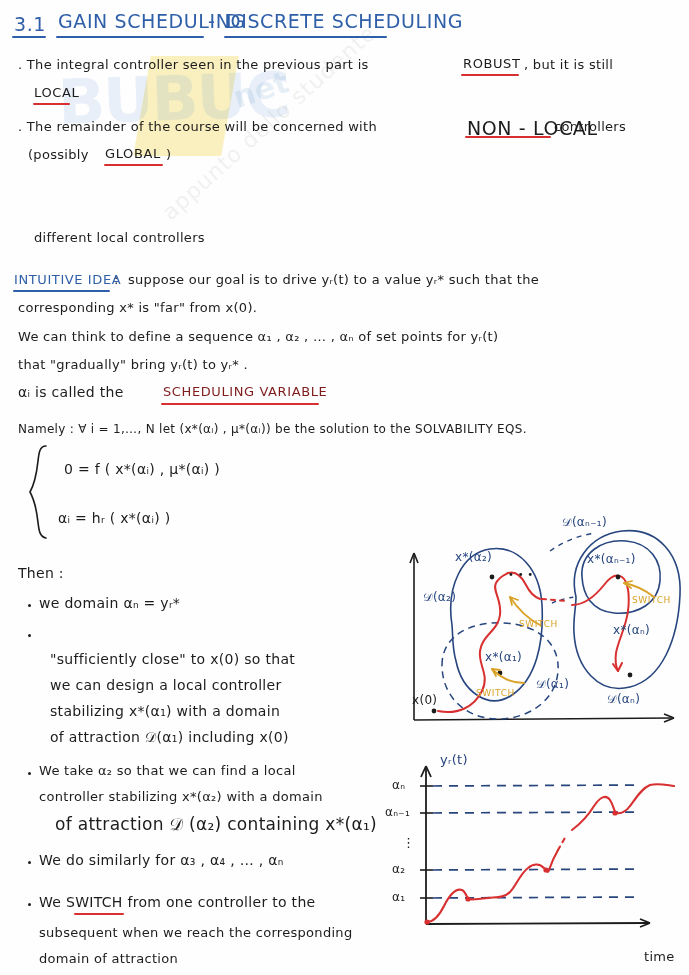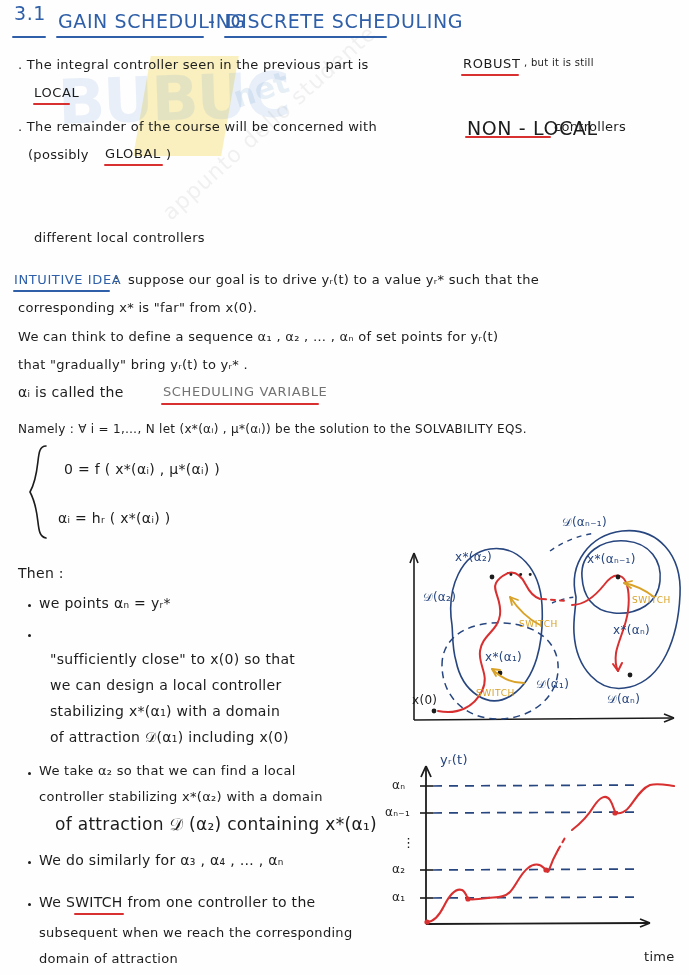--- a/index.html
+++ b/index.html
@@ -64,21 +64,21 @@
   
   .hw {
     position: absolute;
     font-family: "DejaVu Sans", sans-serif;
     color: #1c1c1c;
     white-space: nowrap;
     line-height: 1.0;
     letter-spacing: 0.3px;
   }
   .ink-blue  { color: #2f5fa8; }
-  .ink-red   { color: #737373; }
+  .ink-red   { color: #7f1d1d; }
   .ink-navy  { color: #27457e; }
   .ink-gold  { color: #d9a227; }
 
   .ul-blue, .ul-red {
     position: absolute;
     height: 2px;
     border-radius: 2px;
   }
   .ul-blue { background: #2f5fa8; }
   .ul-red  { background: #d83030; }
@@ -96,32 +96,32 @@
 </head>
 <body>
 
 <div id="page">
 
   <div class="watermark wm-yellow"></div>
   <div class="watermark wm-main">BUBUC</div>
   <div class="watermark wm-net">net</div>
   <div class="watermark wm-sub">appunto dello studente</div>
 
-  <div class="hw ink-blue caps" style="left:14px; top:4px; font-size:19px;">3.1</div>
+  <div class="hw ink-blue caps" style="left:14px; top:15px; font-size:19px;">3.1</div>
   <div class="hw ink-blue caps" style="left:58px; top:12px; font-size:19px;">GAIN SCHEDULING</div>
   <div class="hw ink-blue caps" style="left:208px; top:12px; font-size:19px;">-</div>
   <div class="hw ink-blue caps" style="left:226px; top:12px; font-size:19px;">DISCRETE SCHEDULING</div>
   <div class="ul-blue" style="left:12px; top:36px; width:34px;"></div>
   <div class="ul-blue" style="left:56px; top:36px; width:148px;"></div>
   <div class="ul-blue" style="left:224px; top:36px; width:163px;"></div>
 
   <div class="hw" style="left:18px; top:58px; font-size:13px;">. The integral controller seen in the previous part is </div>
   <div class="hw caps" style="left:463px; top:57px; font-size:13px;">ROBUST</div>
   <div class="ul-red" style="left:461px; top:74px; width:58px;"></div>
-  <div class="hw" style="left:524px; top:58px; font-size:10px;">, but it is still</div>
+  <div class="hw" style="left:524px; top:58px; font-size:13px;">, but it is still</div>
   <div class="hw caps" style="left:34px; top:86px; font-size:13px;">LOCAL</div>
   <div class="ul-red" style="left:33px; top:103px; width:37px;"></div>
 
   <div class="hw" style="left:18px; top:120px; font-size:13px;">. The remainder of the course will be concerned with </div>
   <div class="hw caps" style="left:467px; top:119px; font-size:19px;">NON - LOCAL</div>
   <div class="ul-red" style="left:465px; top:136px; width:86px;"></div>
   <div class="hw" style="left:554px; top:120px; font-size:13px;"> controllers</div>
   <div class="hw" style="left:28px; top:148px; font-size:13px;">(possibly </div>
   <div class="hw caps" style="left:105px; top:147px; font-size:13px;">GLOBAL</div>
   <div class="ul-red" style="left:104px; top:164px; width:59px;"></div>
@@ -144,21 +144,21 @@
 
   <svg class="fig-svg" style="left:24px; top:444px; width:30px; height:96px;">
     <path d="M 22 2 C 10 2, 18 26, 6 48 C 18 70, 10 92, 22 94" stroke="#1c1c1c" stroke-width="1.6" fill="none" stroke-linecap="round"></path>
   </svg>
   <div class="hw" style="left:58px; top:462px; font-size:14px;margin-left:6px;">0 =  f ( x*(αᵢ) ,  μ*(αᵢ) )</div>
   <div class="hw" style="left:58px; top:511px; font-size:14px;">αᵢ =  hᵣ ( x*(αᵢ) )</div>
 
   <div class="hw" style="left:18px; top:566px; font-size:14px;">Then :</div>
 
   <div class="bullet" style="left:28px; top:604px;"></div>
-  <div class="hw" style="left:39px; top:596px; font-size:14px;">we points  αₙ = yᵣ*</div>
+  <div class="hw" style="left:39px; top:596px; font-size:14px;">we domain  αₙ = yᵣ*</div>
 
   <div class="bullet" style="left:28px; top:634px;"></div>
   <div class="hw" style="left:50px; top:652px; font-size:14px;">"sufficiently close" to  x(0)  so that</div>
   <div class="hw" style="left:50px; top:678px; font-size:14px;">we can design  a  local controller</div>
   <div class="hw" style="left:50px; top:704px; font-size:14px;">stabilizing  x*(α₁)  with a  domain</div>
   <div class="hw" style="left:50px; top:730px; font-size:14px;">of attraction 𝒟(α₁) including   x(0)</div>
 
   <div class="bullet" style="left:28px; top:772px;"></div>
   <div class="hw" style="left:39px; top:790px; font-size:13px;">controller stabilizing  x*(α₂) with a domain</div>
   <div class="hw" style="left:39px; top:764px; font-size:13px;">We take α₂ so that we can find a  local</div>

